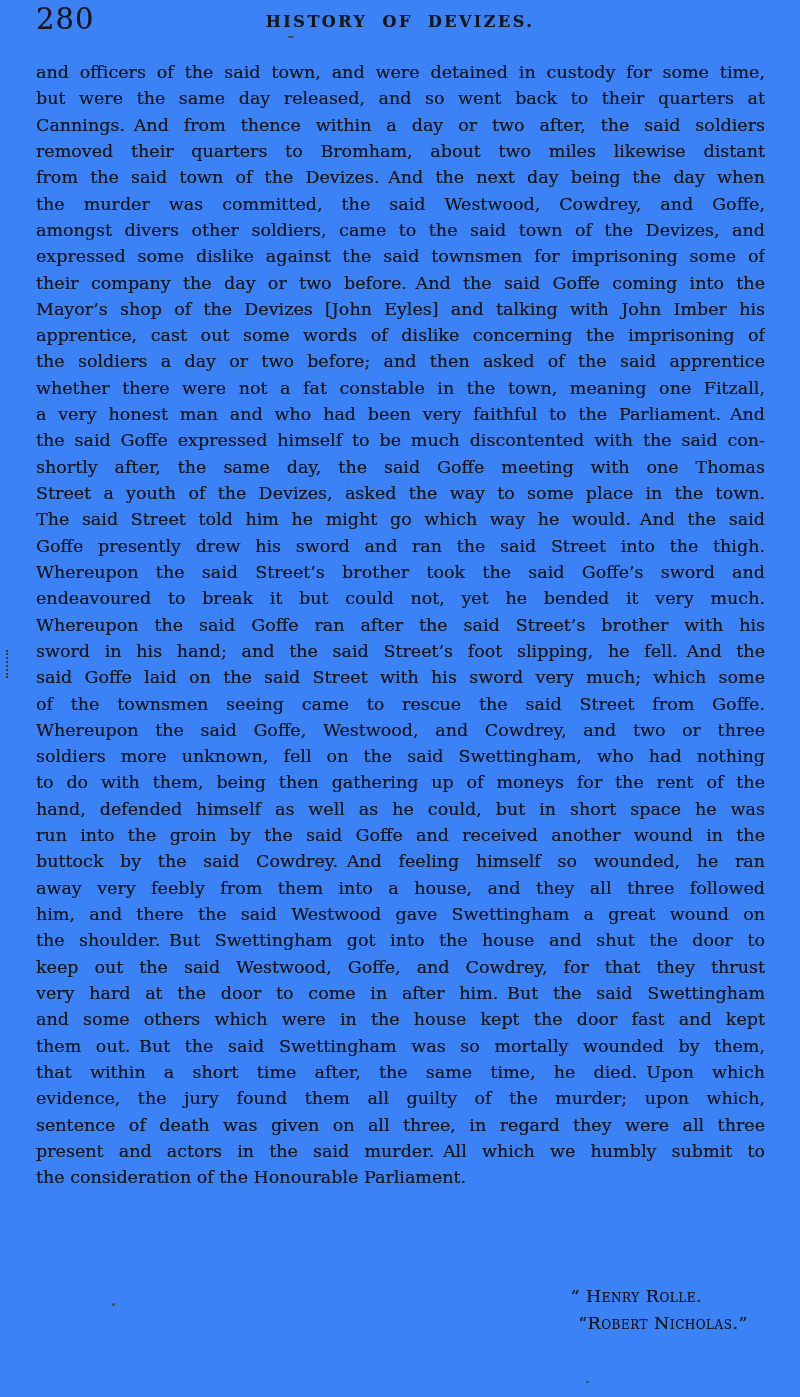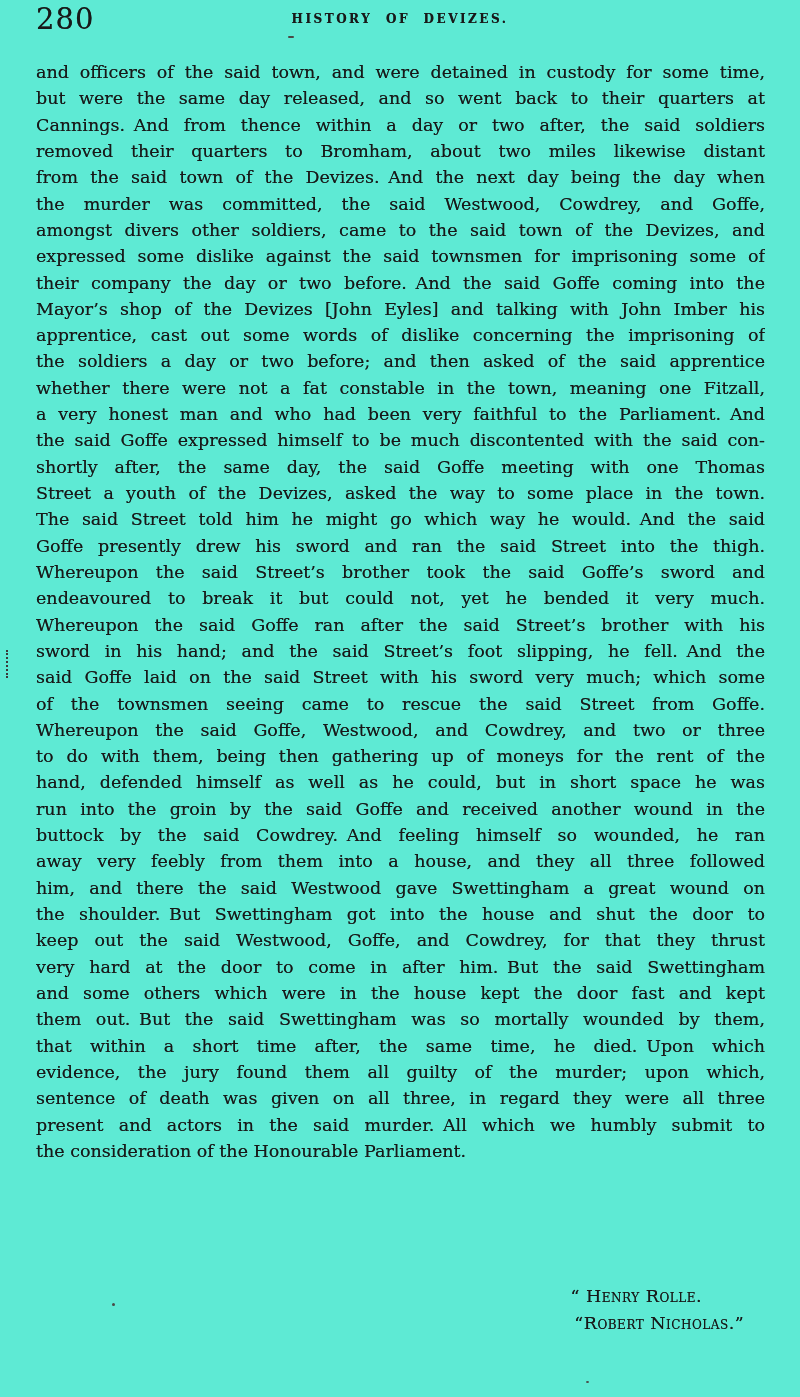--- a/index.html
+++ b/index.html
@@ -5,39 +5,39 @@
   html, body { margin: 0; padding: 0; }
   body {
     background: #e9e9e6;
     font-family: "DejaVu Serif", "Liberation Serif", serif;
   }
   .page {
     position: relative;
     width: 800px;
     height: 1397px;
     margin: 0 auto;
-    background: #5eead4;
+    background: #3b82f6;
     color: #181818;
     overflow: hidden;
     text-shadow: 0 0 0.5px rgba(20,20,20,0.65);
   }
   .page-number {
     position: absolute;
     left: 36px;
     top: 2px;
     font-size: 29px;
     letter-spacing: 1px;
   }
   .header-title {
     position: absolute;
     left: 0;
     right: 0;
     top: 12px;
     text-align: center;
-    font-size: 12px;
+    font-size: 16px;
     font-weight: bold;
     letter-spacing: 2.5px;
     word-spacing: 7px;
   }
   .body-text {
     position: absolute;
     top: 51px;
     left: 36px;
     width: 729px;
     font-size: 17.5px;
@@ -50,21 +50,21 @@
     text-align: justify;
     text-align-last: justify;
   }
   .line.short {
     text-align-last: left;
   }
   .signatures {
     position: absolute;
     top: 1283px;
     right: 52px;
-    text-align: center;
+    text-align: right;
     font-size: 17.5px;
     line-height: 27px;
     font-variant: small-caps;
     letter-spacing: 0.5px;
   }
   .sig-line.first { padding-right: 46px; }
   
   .margin-artifact {
     position: absolute;
     left: 6px;
@@ -115,20 +115,21 @@
     <div class="line">Street a youth of the Devizes, asked the way to some place in the town.</div>
     <div class="line">The said Street told him he might go which way he would. And the said</div>
     <div class="line">Goffe presently drew his sword and ran the said Street into the thigh.</div>
     <div class="line">Whereupon the said Street’s brother took the said Goffe’s sword and</div>
     <div class="line">endeavoured to break it but could not, yet he bended it very much.</div>
     <div class="line">Whereupon the said Goffe ran after the said Street’s brother with his</div>
     <div class="line">sword in his hand; and the said Street’s foot slipping, he fell. And the</div>
     <div class="line">said Goffe laid on the said Street with his sword very much; which some</div>
     <div class="line">of the townsmen seeing came to rescue the said Street from Goffe.</div>
     <div class="line">Whereupon the said Goffe, Westwood, and Cowdrey, and two or three</div>
+    <div class="line">soldiers more unknown, fell on the said Swettingham, who had nothing</div>
     <div class="line">to do with them, being then gathering up of moneys for the rent of the</div>
     <div class="line">hand, defended himself as well as he could, but in short space he was</div>
     <div class="line">run into the groin by the said Goffe and received another wound in the</div>
     <div class="line">buttock by the said Cowdrey. And feeling himself so wounded, he ran</div>
     <div class="line">away very feebly from them into a house, and they all three followed</div>
     <div class="line">him, and there the said Westwood gave Swettingham a great wound on</div>
     <div class="line">the shoulder. But Swettingham got into the house and shut the door to</div>
     <div class="line">keep out the said Westwood, Goffe, and Cowdrey, for that they thrust</div>
     <div class="line">very hard at the door to come in after him. But the said Swettingham</div>
     <div class="line">and some others which were in the house kept the door fast and kept</div>

